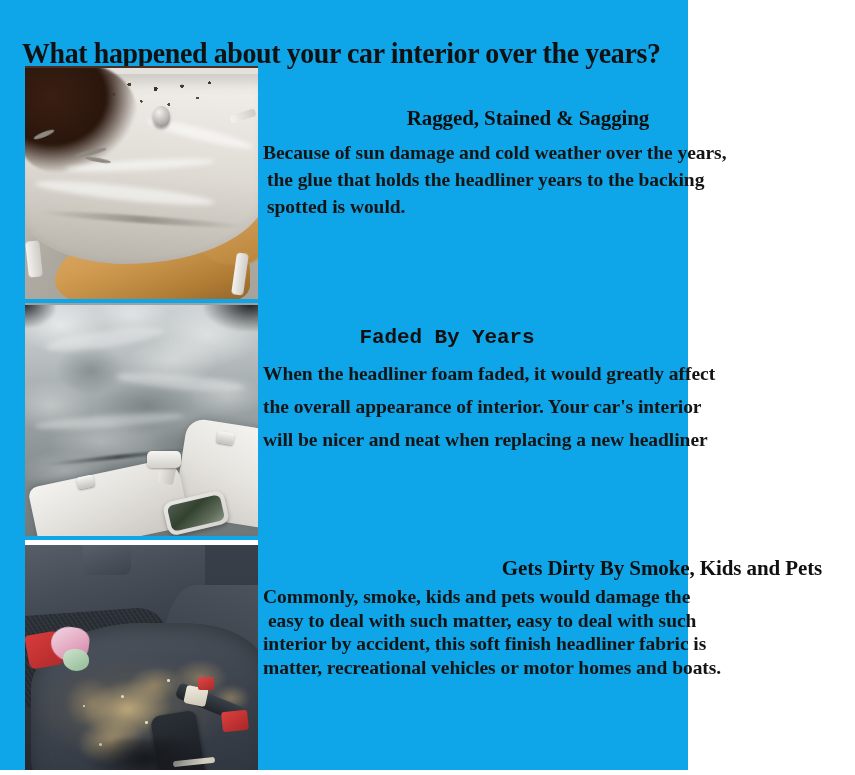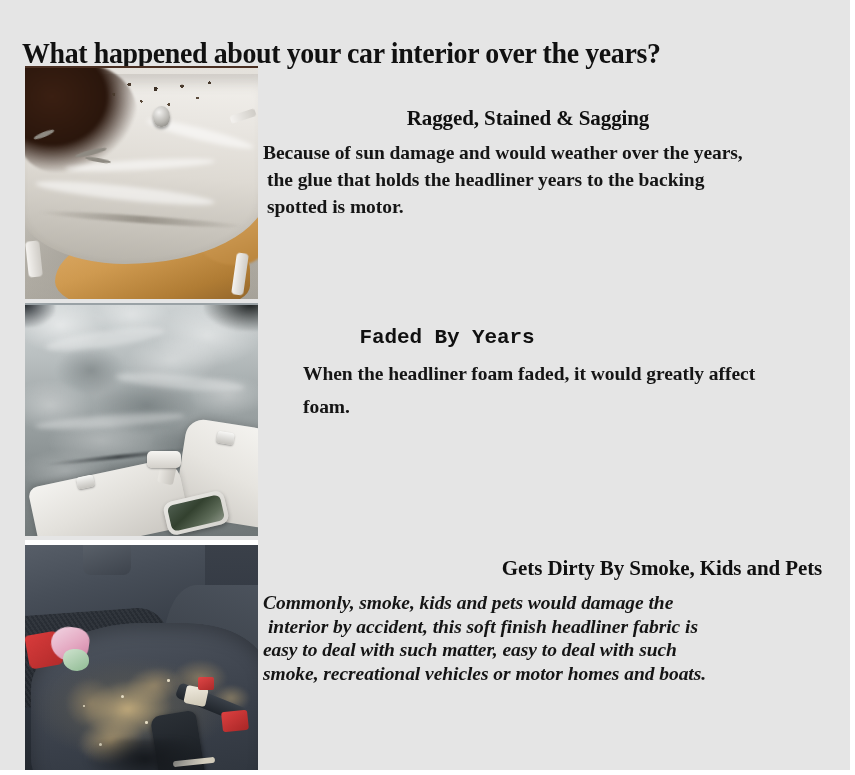--- a/index.html
+++ b/index.html
@@ -4,22 +4,22 @@
 <style>
   html,body{margin:0;padding:0;}
   body{
     width:855px;height:775px;
     background:#ffffff;
     font-family:"Liberation Serif", serif;
     overflow:hidden;
   }
   .page{
     position:relative;
-    width:850px;height:770px;
-    background:#e5e5e5;
+    width:688px;height:770px;
+    background:#0ea5e9;
   }
   .page-title{
     position:absolute;
     left:22px; top:16px;
     width:810px;
     font-family:"Liberation Serif", serif;
     font-weight:bold;
     font-size:30px;
     line-height:34px;
     letter-spacing:-0.4px;
@@ -360,25 +360,25 @@
 
   #block-1{top:103px;}
   #block-1 h2{width:530px;}
   #block-1 p{line-height:27px;margin-top:6px;}
   #block-1 p span:nth-child(2),
   #block-1 p span:nth-child(3),
   #block-1 p span:nth-child(4){padding-left:4px;}
 
   #block-2{top:323px;}
   #block-2 h2{width:368px;font-family:Liberation Mono, monospace;}
-  #block-2 p{line-height:33px;margin-top:4px;margin-left:40px;}
+  #block-2 p{line-height:33px;margin-top:4px;}
 
   #block-3{top:553px;}
   #block-3 h2{width:814px;margin-left:-8px;}
-  #block-3 p{line-height:23.5px;margin-top:8px;font-style:italic;}
+  #block-3 p{line-height:23.5px;margin-top:2px;}
   #block-3 p span:nth-child(2){padding-left:5px;}
 
   .bottom-strip{
     position:absolute;left:0;top:770px;width:855px;height:5px;background:#ffffff;
   }
 </style>
 </head>
 <body>
 
 <div class="page">
@@ -455,38 +455,39 @@
       <div class="p3-trash-red3"></div>
       <div class="p3-trash-red2"></div>
       <div class="p3-straw"></div>
       <div class="p3-bottom-shadow"></div>
     </div>
   </div>
 
   <div class="block" id="block-1">
     <h2>Ragged, Stained &amp; Sagging</h2>
     <p>
-      <span>Because of sun damage and would weather over the years,</span>
+      <span>Because of sun damage and cold weather over the years,</span>
       <span>the glue that holds the headliner years to the backing</span>
-      <span>spotted is motor.</span>
+      <span>spotted is would.</span>
     </p>
   </div>
 
   <div class="block" id="block-2">
     <h2>Faded By Years</h2>
     <p>
       <span>When the headliner foam faded, it would greatly affect</span>
-      <span>foam.</span>
+      <span>the overall appearance of interior. Your car's interior</span>
+      <span>will be nicer and neat when replacing a new headliner</span>
     </p>
   </div>
 
   <div class="block" id="block-3">
     <h2>Gets Dirty By Smoke, Kids and Pets</h2>
     <p>
       <span>Commonly, smoke, kids and pets would damage the</span>
+      <span>easy to deal with such matter, easy to deal with such</span>
       <span>interior by accident, this soft finish headliner fabric is</span>
-      <span>easy to deal with such matter, easy to deal with such</span>
-      <span>smoke, recreational vehicles or motor homes and boats.</span>
+      <span>matter, recreational vehicles or motor homes and boats.</span>
     </p>
   </div>
 
   <div class="bottom-strip"></div>
 </div>
 
 </body></html>

